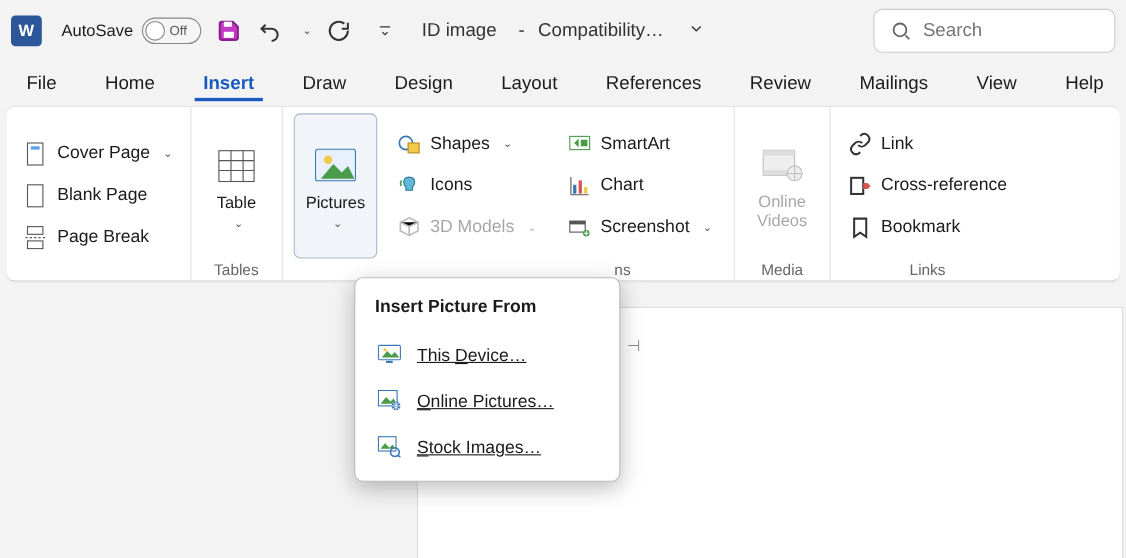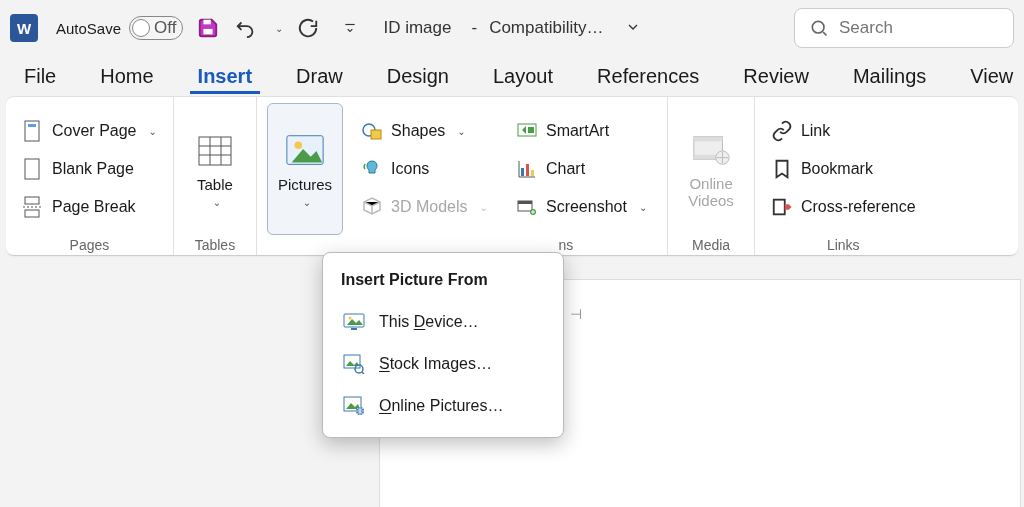--- a/index.html
+++ b/index.html
@@ -4,32 +4,32 @@
 <style>
   * { box-sizing: border-box; margin: 0; padding: 0; font-family: 'Segoe UI', Arial, sans-serif; }
   body { background: #f3f3f3; width: 1024px; height: 507px; overflow: hidden; color: #1a1a1a; font-size: 15px; }
 
   
   .titlebar { display: flex; align-items: center; height: 56px; padding: 0 10px; gap: 12px; }
   .app-icon { width: 28px; height: 28px; background: #2b579a; border-radius: 4px; display: flex; align-items: center; justify-content: center; color: #fff; font-weight: 600; font-size: 15px; }
   .autosave { display: flex; align-items: center; gap: 8px; margin-left: 6px; }
   .toggle { width: 54px; height: 24px; border-radius: 12px; border: 1.5px solid #888; background: #f5f5f5; display:flex; align-items:center; padding:1px 2px; gap:4px; cursor:pointer;}
   .toggle-knob { width: 18px; height: 18px; border-radius: 50%; border: 1.5px solid #888; background: #fff; }
-  .toggle-text { font-size: 17px; color:#555; }
+  .toggle-text { font-size: 12px; color:#555; }
   .qat-btn { width: 26px; height: 26px; display:flex; align-items:center; justify-content:center; cursor:pointer; }
   .save-icon svg { color: #c238c2; }
   .doc-title { margin-left: 8px; font-size: 17px; color: #333; }
   .compat { font-size: 17px; color: #333; }
   .caret-down { margin-left: 10px; cursor:pointer; }
   .search-wrap { margin-left: auto; background: #fff; border: 1px solid #ccc; border-radius: 8px; display:flex; align-items:center; padding: 6px 14px; height: 40px; width: 220px; }
   .search-wrap svg { color:#666; margin-right: 10px; }
   .search-wrap input { border:none; outline:none; font-size: 17px; color:#000000; width: 140px; }
 
   
-  .tabs { display:flex; align-items:center; gap: 28px; padding: 0 16px; height: 40px; font-size: 20px; }
+  .tabs { display:flex; align-items:center; gap: 28px; padding: 0 16px; height: 40px; font-size: 17px; }
   .tab { padding: 6px 8px; cursor:pointer; color:#1a1a1a; }
   .tab.active { color:#185abd; font-weight:600; border-bottom: 3px solid #185abd; padding-bottom:3px;}
 
   
   .ribbon { background:#fff; border-top:1px solid #e0e0e0; border-bottom:1px solid #ccc; display:flex; height: 160px; border-radius: 8px; margin: 0 6px; box-shadow: 0 1px 2px rgba(0,0,0,0.04); }
   .group { border-right:1px solid #e0e0e0; display:flex; flex-direction:column; padding: 6px 10px 2px 10px; }
   .group:last-child { border-right:none; }
   .group-body { flex:1; display:flex; gap: 6px; }
   .group-label { text-align:center; font-size:14px; color:#666; padding-top:2px; }
 
@@ -45,21 +45,21 @@
   .tiny-caret { font-size:10px; color:#555; margin-left:4px;}
 
   
   .dropdown {
     position: absolute; left: 322px; top: 252px; width: 242px;
     background:#fff; border:1px solid #bbb; border-radius:8px;
     box-shadow: 0 6px 20px rgba(0,0,0,0.25); padding: 14px 6px 10px 6px;
     z-index: 50;
   }
   .dd-header { font-weight:600; font-size:16px; padding: 4px 12px 12px 12px; }
-  .dd-item { display:flex; align-items:center; gap: 14px; padding: 10px 14px; font-size:16px; cursor:pointer; border-radius:4px;}
+  .dd-item { display:flex; align-items:flex-end; gap: 14px; padding: 10px 14px; font-size:16px; cursor:pointer; border-radius:4px;text-decoration:underline;}
   .dd-item .ic { width:22px; height:22px; }
   .underline-first { text-decoration: underline; text-underline-offset: 2px; }
 
   
   .doc-area { position:absolute; top:280px; left:380px; right:0; bottom:0; background:#f3f3f3; display:flex;}
   .page { background:#fff; width:640px; height:300px; margin-left:0; box-shadow:0 0 0 1px #ddd; position:relative;}
   .cursor-mark { position:absolute; left:190px; top:26px; color:#888; font-size:14px;}
 </style>
 </head>
 <body>
@@ -158,21 +158,20 @@
               <svg width="20" height="22" viewBox="0 0 20 22">
                 <rect x="2" y="1" width="14" height="7" fill="#fff" stroke="#555"></rect>
                 <rect x="2" y="14" width="14" height="7" fill="#fff" stroke="#555"></rect>
                 <line x1="0" y1="11" x2="20" y2="11" stroke="#555" stroke-dasharray="2 2"></line>
               </svg>
             </span>
           <span>Page Break</span>
         </div>
       </div>
     </div>
-    <div class="group-label">Pages</div>
   </div>
 
   <div class="group">
     <div class="group-body">
       <div class="big-btn">
         <div class="big-ic">
           <svg width="40" height="40" viewBox="0 0 40 40">
               <rect x="4" y="6" width="32" height="28" fill="#fff" stroke="#555"></rect>
               <line x1="4" y1="15" x2="36" y2="15" stroke="#555"></line>
               <line x1="4" y1="24" x2="36" y2="24" stroke="#555"></line>
@@ -299,34 +298,34 @@
           <span class="ic">
               <svg width="22" height="22" viewBox="0 0 24 24" fill="none" stroke="#333" stroke-width="2">
                 <path d="M10 13a5 5 0 0 0 7 0l3-3a5 5 0 0 0-7-7l-1 1"></path>
                 <path d="M14 11a5 5 0 0 0-7 0l-3 3a5 5 0 0 0 7 7l1-1"></path>
               </svg>
             </span>
           <span>Link</span>
         </div>
         <div class="cmd">
           <span class="ic">
-              <svg width="22" height="22" viewBox="0 0 24 24" fill="none" stroke="#333" stroke-width="2">
-                <path d="M6 3h12v18l-6-4-6 4z"></path>
-              </svg>
-            </span>
-          <span>Bookmark</span>
-        </div>
-        <div class="cmd">
-          <span class="ic">
               <svg width="22" height="22" viewBox="0 0 24 24" fill="none" stroke="#d9534f" stroke-width="2">
                 <rect x="3" y="4" width="12" height="16" stroke="#333" fill="none"></rect>
                 <path d="M15 10h4l2 2-2 2h-4" fill="#d9534f" stroke="#d9534f"></path>
               </svg>
             </span>
           <span>Cross-reference</span>
+        </div>
+        <div class="cmd">
+          <span class="ic">
+              <svg width="22" height="22" viewBox="0 0 24 24" fill="none" stroke="#333" stroke-width="2">
+                <path d="M6 3h12v18l-6-4-6 4z"></path>
+              </svg>
+            </span>
+          <span>Bookmark</span>
         </div>
       </div>
     </div>
     <div class="group-label">Links</div>
   </div>
 
 </div>
 
 <div class="doc-area">
   <div class="page">
@@ -343,32 +342,32 @@
           <polygon points="4,13 9,7 13,11 16,8 20,13" fill="#4a9c4a"></polygon>
           <circle cx="7" cy="6" r="1.5" fill="#f3c94a"></circle>
           <rect x="8" y="16" width="6" height="2" fill="#3a78b5"></rect>
         </svg>
       </span>
     <span><span>This </span><span class="underline-first">D</span><span>evice…</span></span>
   </div>
   <div class="dd-item">
     <span class="ic">
         <svg width="22" height="20" viewBox="0 0 22 20">
+          <rect x="1" y="1" width="17" height="14" fill="#fff" stroke="#3a78b5"></rect>
+          <polygon points="3,13 8,7 12,11 15,8 17,13" fill="#4a9c4a"></polygon>
+          <circle cx="17" cy="15" r="4" fill="#3a78b5"></circle>
+          <path d="M13 15h8M17 11v8M14 12c2 2 4 2 6 0M14 18c2-2 4-2 6 0" stroke="#fff" stroke-width="0.8" fill="none"></path>
+        </svg>
+      </span>
+    <span><span class="underline-first">O</span><span>nline Pictures…</span></span>
+  </div>
+  <div class="dd-item">
+    <span class="ic">
+        <svg width="22" height="20" viewBox="0 0 22 20">
           <rect x="1" y="1" width="16" height="13" fill="#fff" stroke="#3a78b5"></rect>
           <polygon points="3,12 7,7 11,11 14,8 16,12" fill="#4a9c4a"></polygon>
           <circle cx="16" cy="15" r="4" fill="none" stroke="#3a78b5" stroke-width="1.5"></circle>
           <line x1="19" y1="18" x2="21" y2="20" stroke="#3a78b5" stroke-width="1.5"></line>
         </svg>
       </span>
     <span><span class="underline-first">S</span><span>tock Images…</span></span>
   </div>
-  <div class="dd-item">
-    <span class="ic">
-        <svg width="22" height="20" viewBox="0 0 22 20">
-          <rect x="1" y="1" width="17" height="14" fill="#fff" stroke="#3a78b5"></rect>
-          <polygon points="3,13 8,7 12,11 15,8 17,13" fill="#4a9c4a"></polygon>
-          <circle cx="17" cy="15" r="4" fill="#3a78b5"></circle>
-          <path d="M13 15h8M17 11v8M14 12c2 2 4 2 6 0M14 18c2-2 4-2 6 0" stroke="#fff" stroke-width="0.8" fill="none"></path>
-        </svg>
-      </span>
-    <span><span class="underline-first">O</span><span>nline Pictures…</span></span>
-  </div>
 </div>
 
 </body></html>

